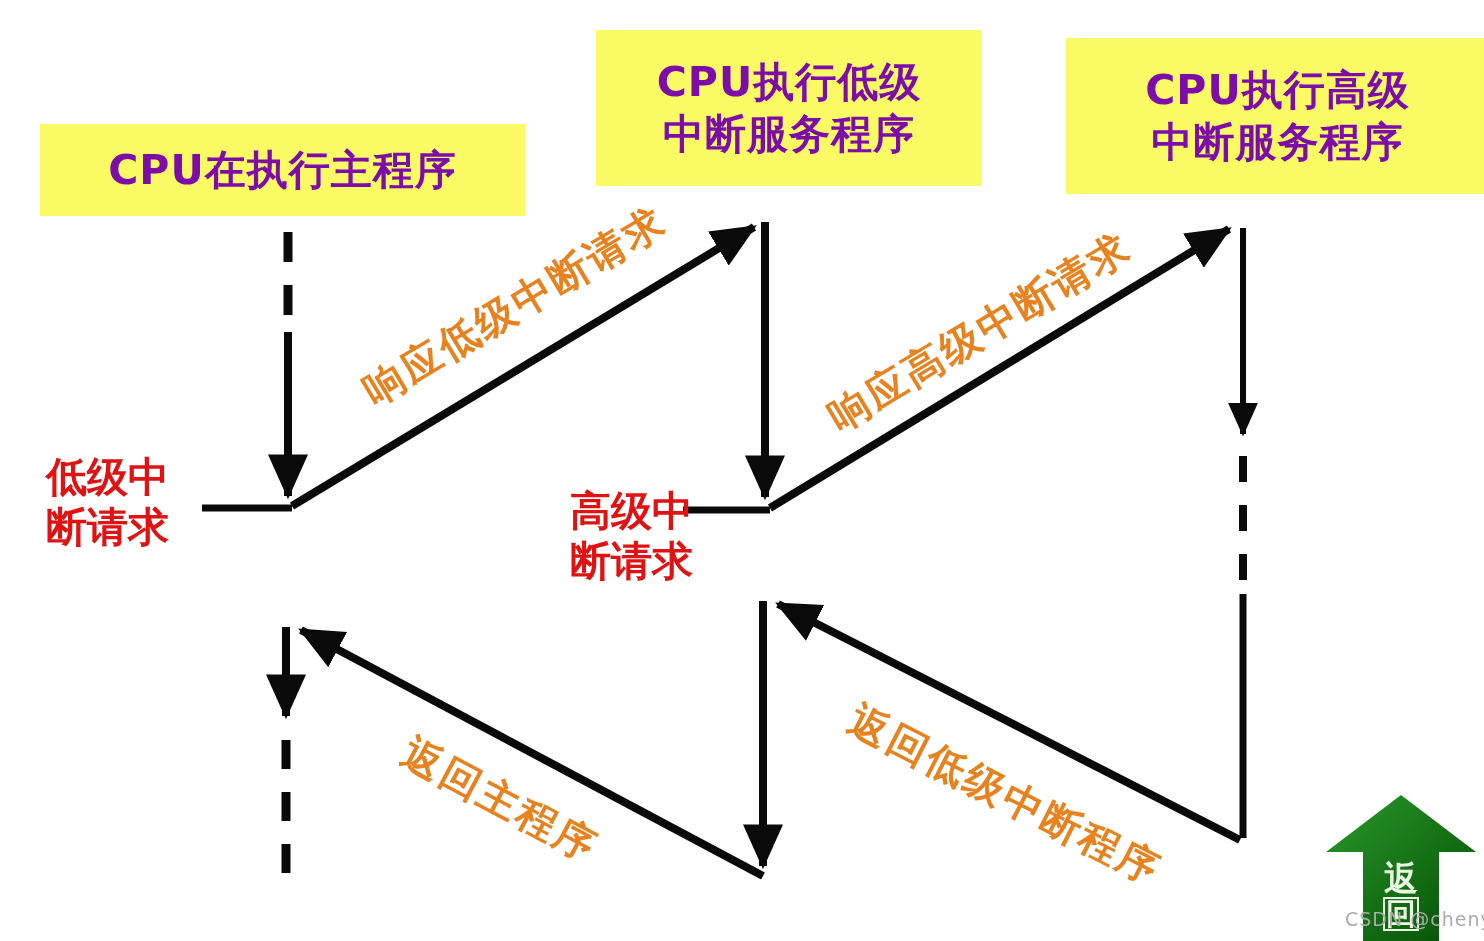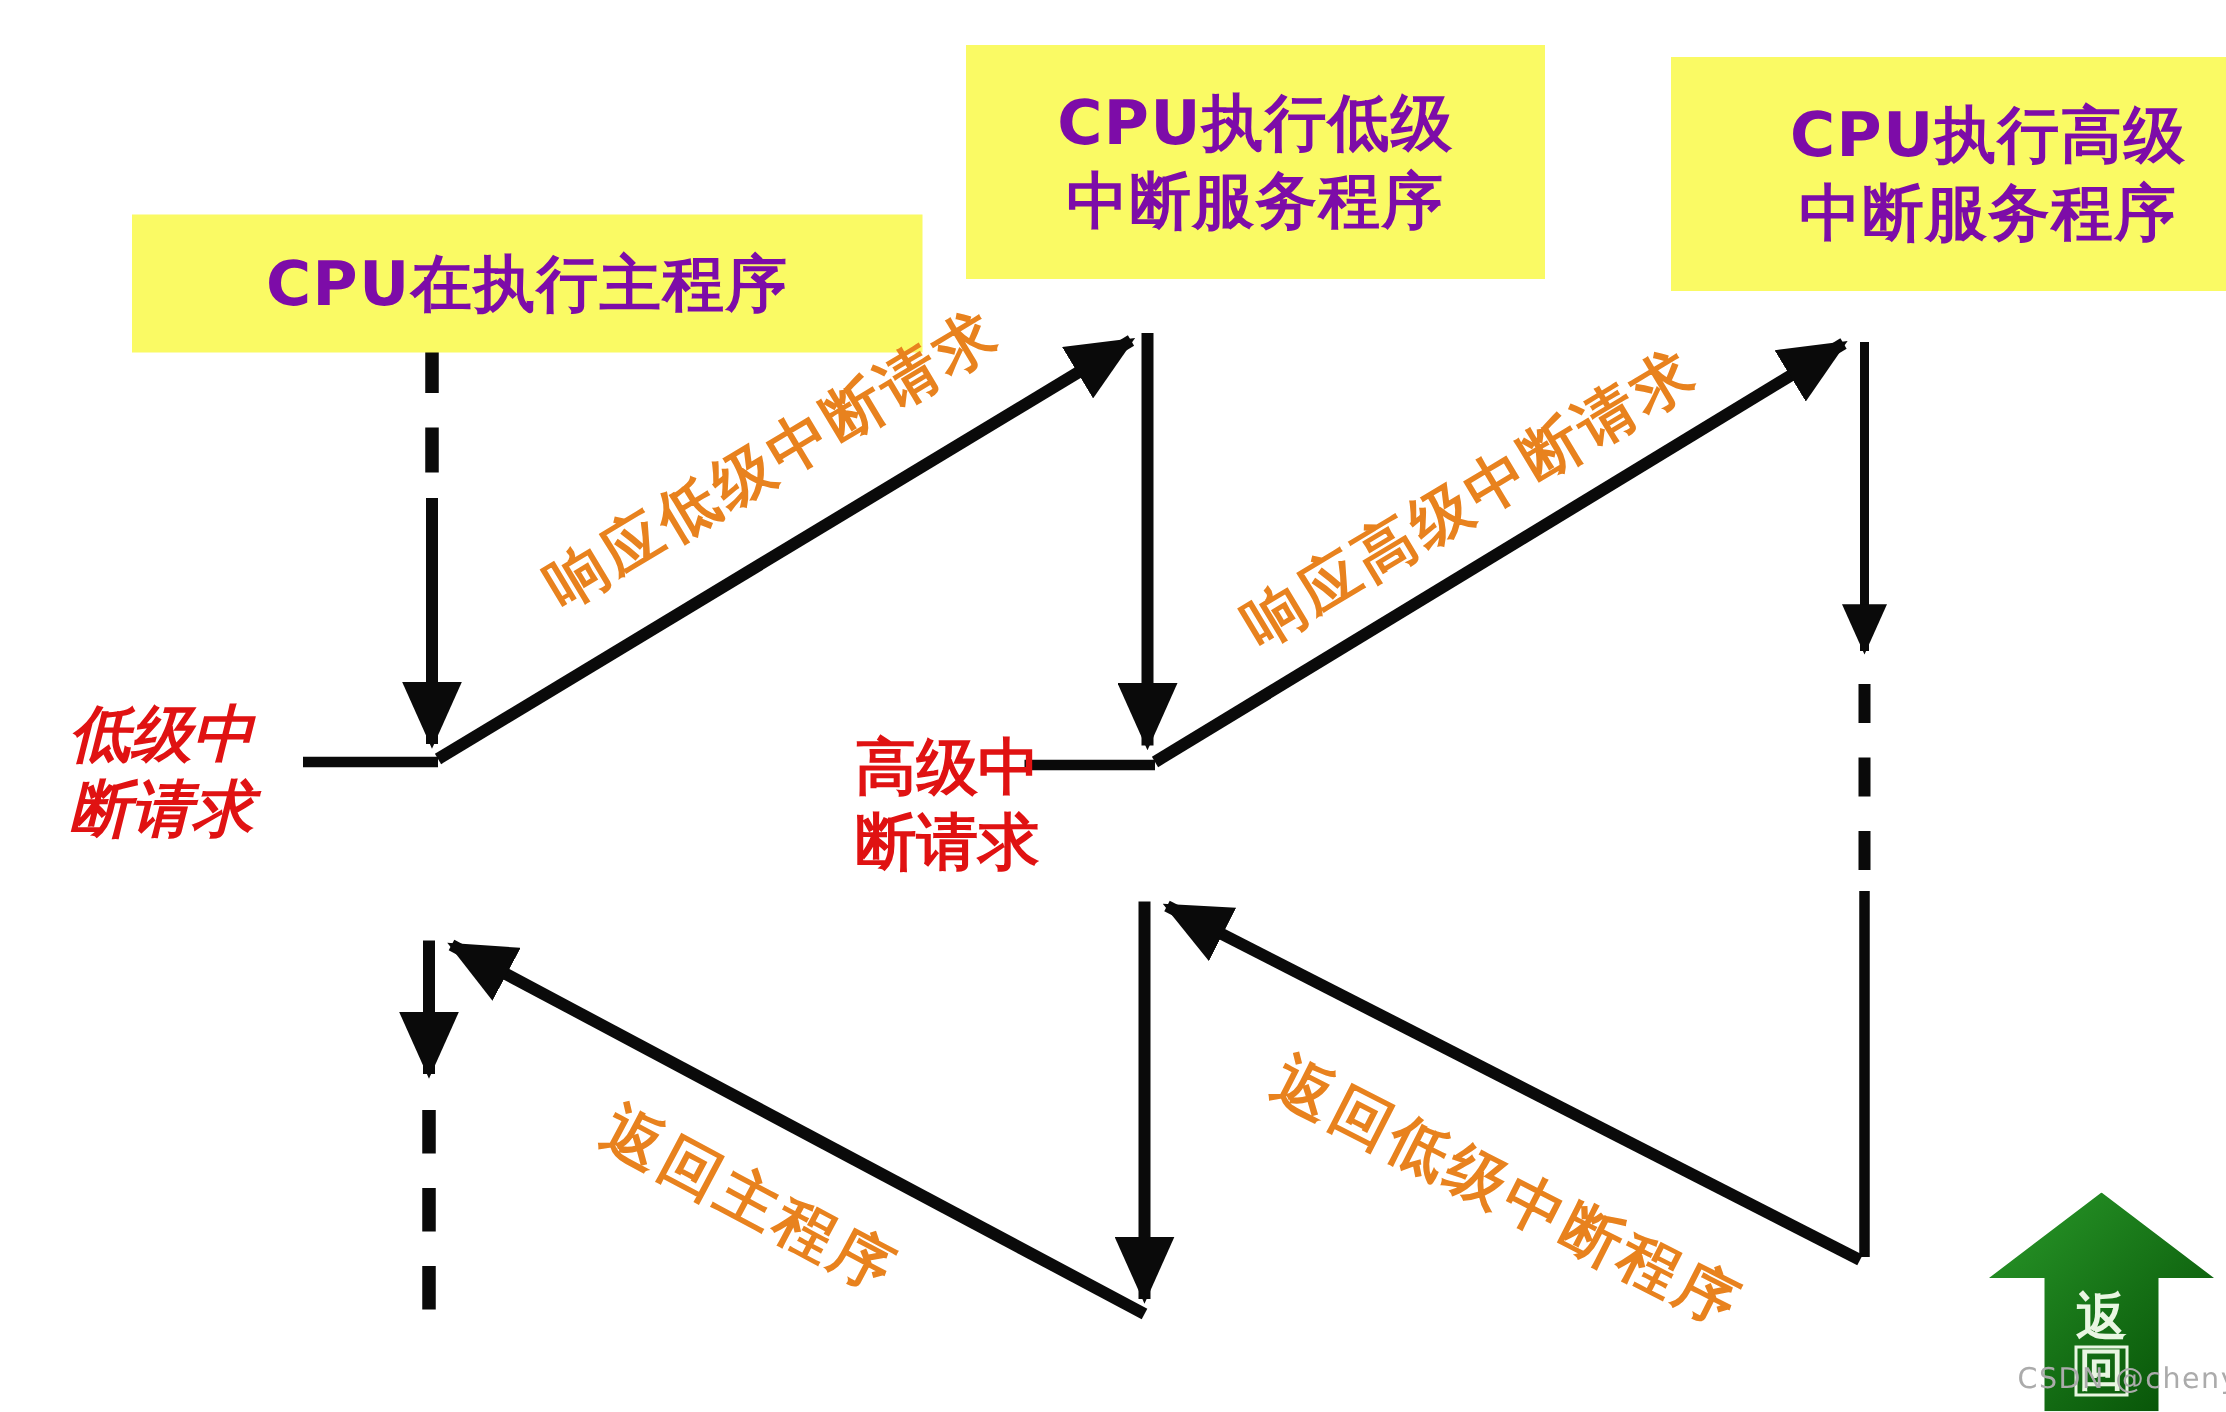--- a/index.html
+++ b/index.html
@@ -14,35 +14,34 @@
     position:absolute;
     background:#fafa64;
     color:#7d0ca8;
     font-weight:bold;
     display:flex;flex-direction:column;
     align-items:center;justify-content:center;
     text-align:center;
     font-size:41px;
     line-height:1.28;
     letter-spacing:1px;
-    margin-left:48px;
   }
-  #box-main{left:40px;top:143px;width:527px;height:92px;}
+  #box-main{left:40px;top:124px;width:485px;height:92px;}
   #box-low{left:596px;top:30px;width:386px;height:156px;}
   #box-high{left:1066px;top:38px;width:423px;height:156px;}
   .redlabel{
     position:absolute;
     color:#e01212;
     font-weight:bold;
     font-size:41px;
     line-height:1.22;
     text-align:left;
     white-space:nowrap;
   }
-  #req-low{left:46px;top:464px;font-style:italic;}
+  #req-low{left:46px;top:452px;}
   #req-high{left:524px;top:486px;margin-left:46px;}
   .diag{
     position:absolute;
     color:#e8821e;
     font-weight:bold;
     font-size:40px;
     letter-spacing:3px;
     white-space:nowrap;
     transform-origin:center center;
   }

